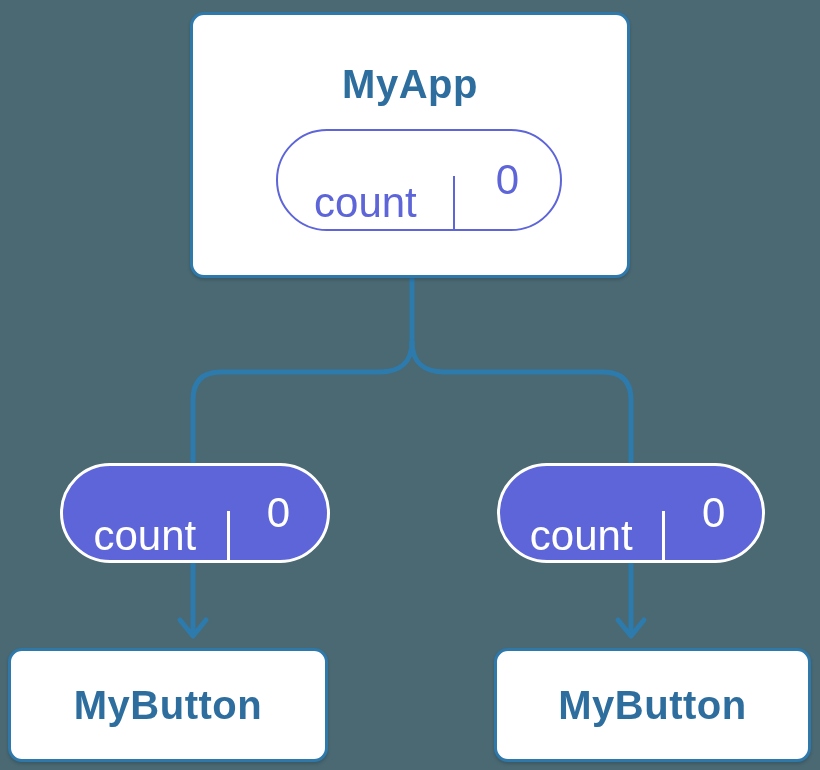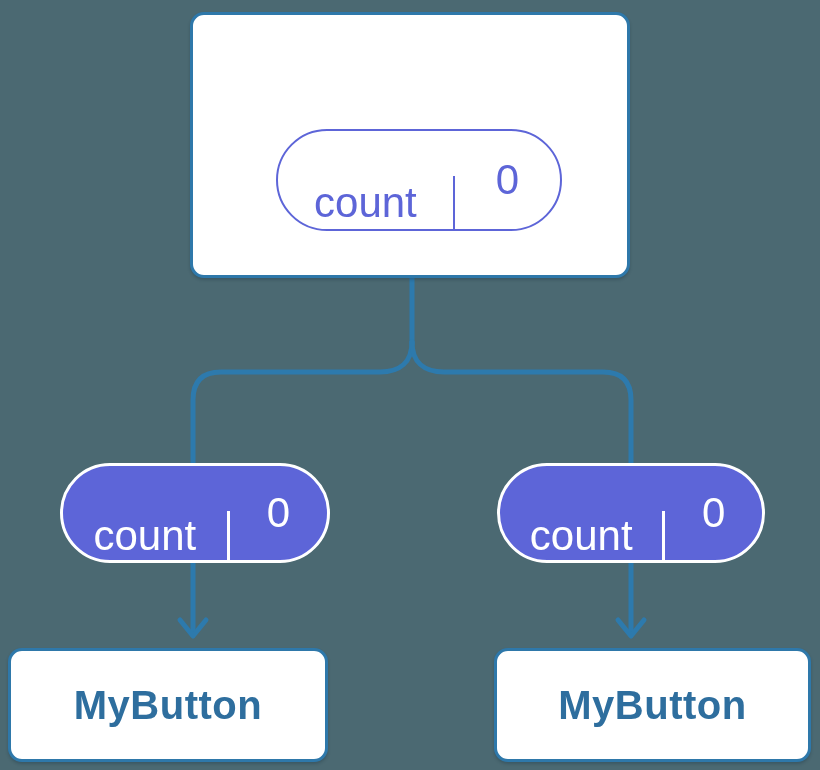--- a/index.html
+++ b/index.html
@@ -100,20 +100,21 @@
 
   <svg class="connectors" viewBox="0 0 820 770" aria-hidden="true">
     <path d="M412,278 L412,344"></path>
     <path d="M412,342 C412,362 400,372 380,372 L221,372 Q193,372 193,400 L193,632"></path>
     <path d="M412,342 C412,362 424,372 444,372 L603,372 Q631,372 631,400 L631,632"></path>
     <path d="M180,620 L193,636 L206,620"></path>
     <path d="M618,620 L631,636 L644,620"></path>
   </svg>
 
   <div class="box app-box"></div>
+  <div class="app-title">MyApp</div>
 
   <div class="pill pill-outline">
     <div class="cell cell-key">count</div>
     <div class="cell cell-value">0</div>
   </div>
 
   <div class="pill pill-filled pill-left">
     <div class="cell cell-key">count</div>
     <div class="cell cell-value">0</div>
   </div>

